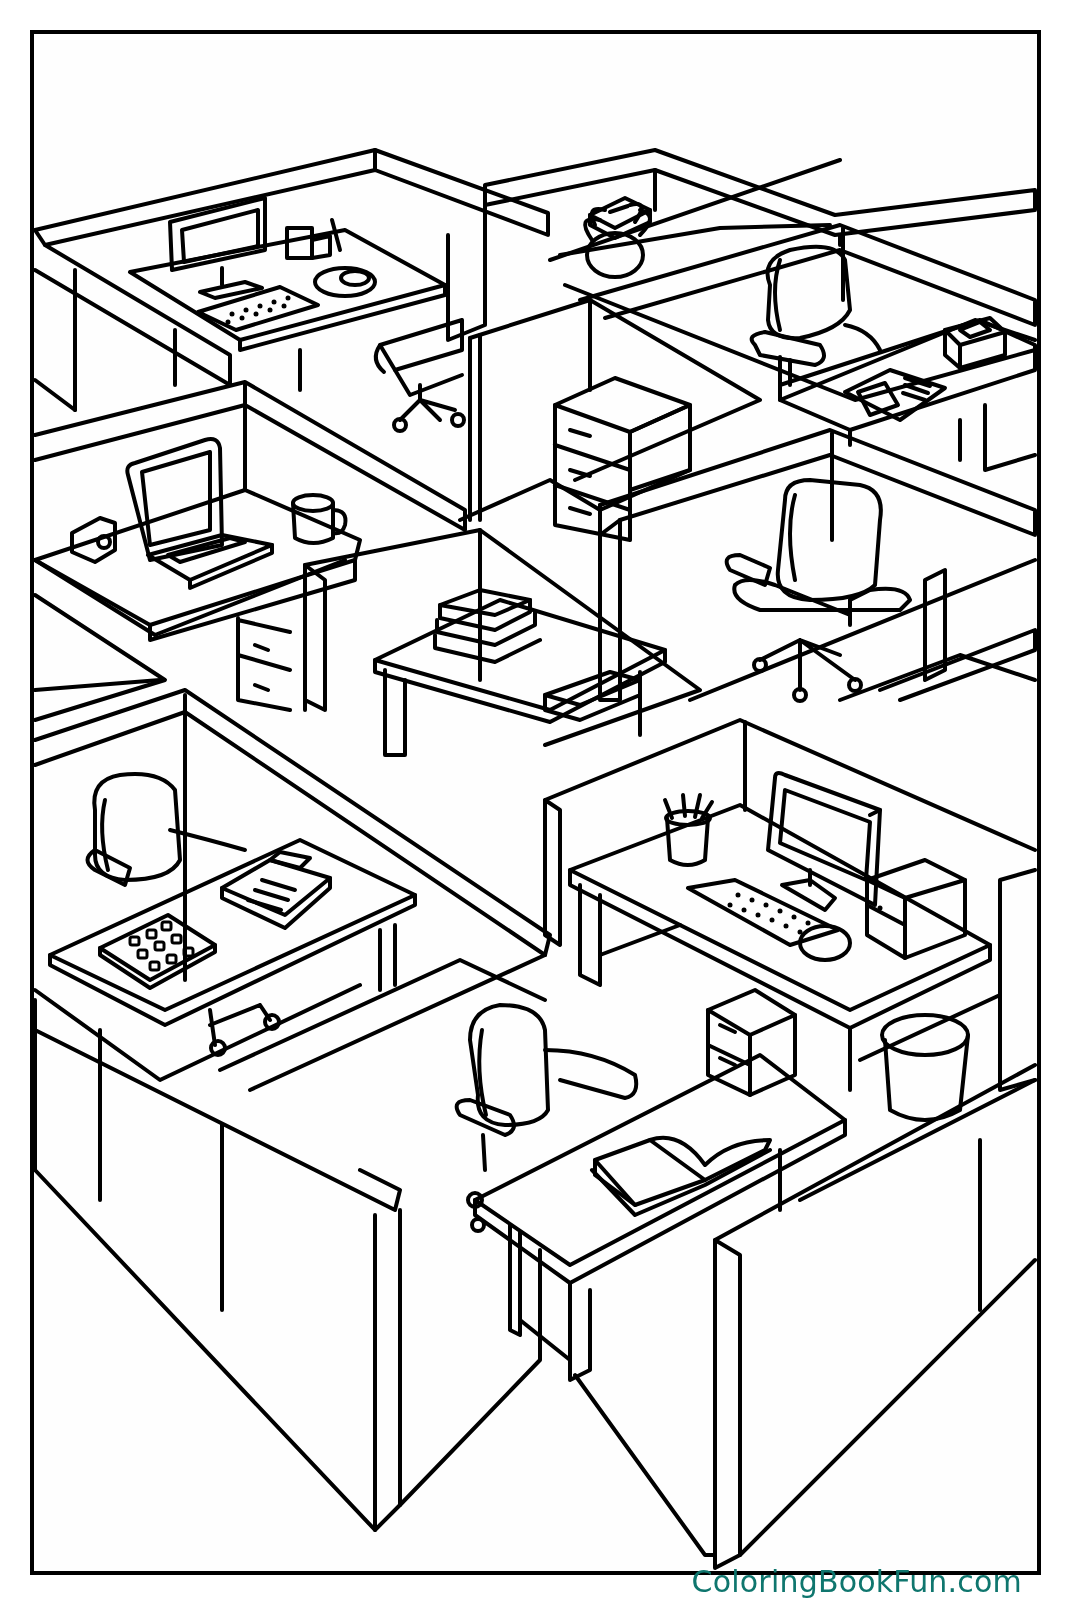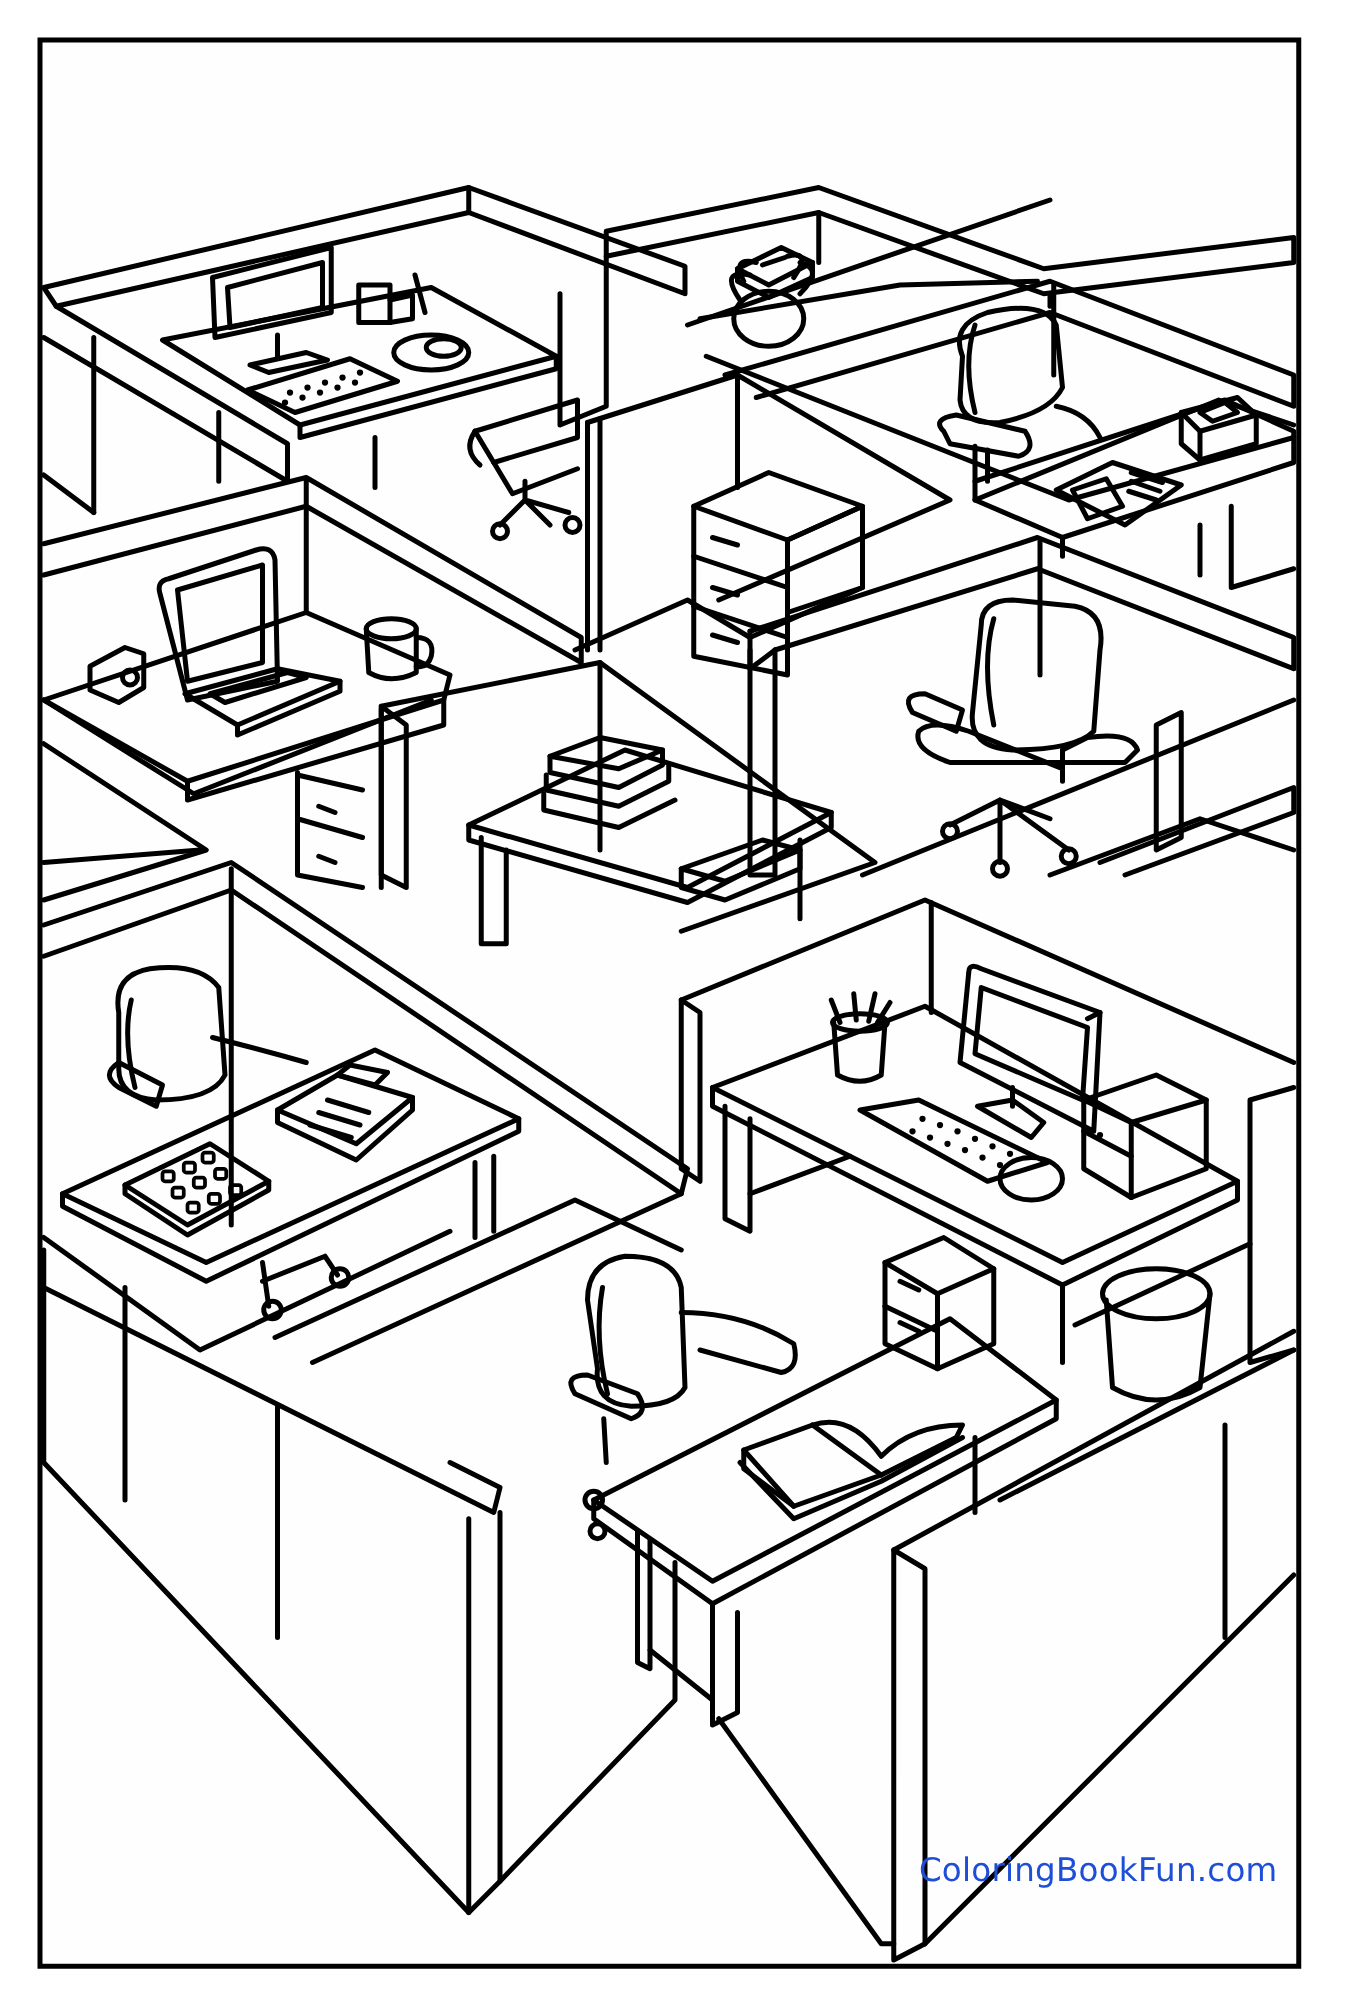--- a/index.html
+++ b/index.html
@@ -7,22 +7,22 @@
   .page-frame {
     position: absolute; left: 30px; top: 30px; width: 1003px; height: 1537px;
     border: 4px solid #000; box-sizing: content-box; background: #fefefe;
   }
   .art { position: absolute; left: 30px; top: 30px; }
   .art svg { display: block; }
   .art svg * { fill: none; stroke: #000; stroke-width: 4; stroke-linejoin: round; stroke-linecap: round; }
   .art svg .thin { stroke-width: 3; }
   .art svg .fill { fill: #000; stroke: none; }
   .watermark {
-    position: absolute; right: 68px; top: 1482px;
-    font-family: "DejaVu Sans", sans-serif; font-size: 26px; color: #1d4ed8;
+    position: absolute; right: 68px; top: 1564px;
+    font-family: "DejaVu Sans", sans-serif; font-size: 30px; color: #0f766e;
     letter-spacing: 0.2px;
   }
 </style>
 </head>
 <body>
 
 <div class="page-frame"></div>
 
 <div class="art">
 <svg width="1011" height="1545" viewBox="30 30 1011 1545" xmlns="http://www.w3.org/2000/svg">

